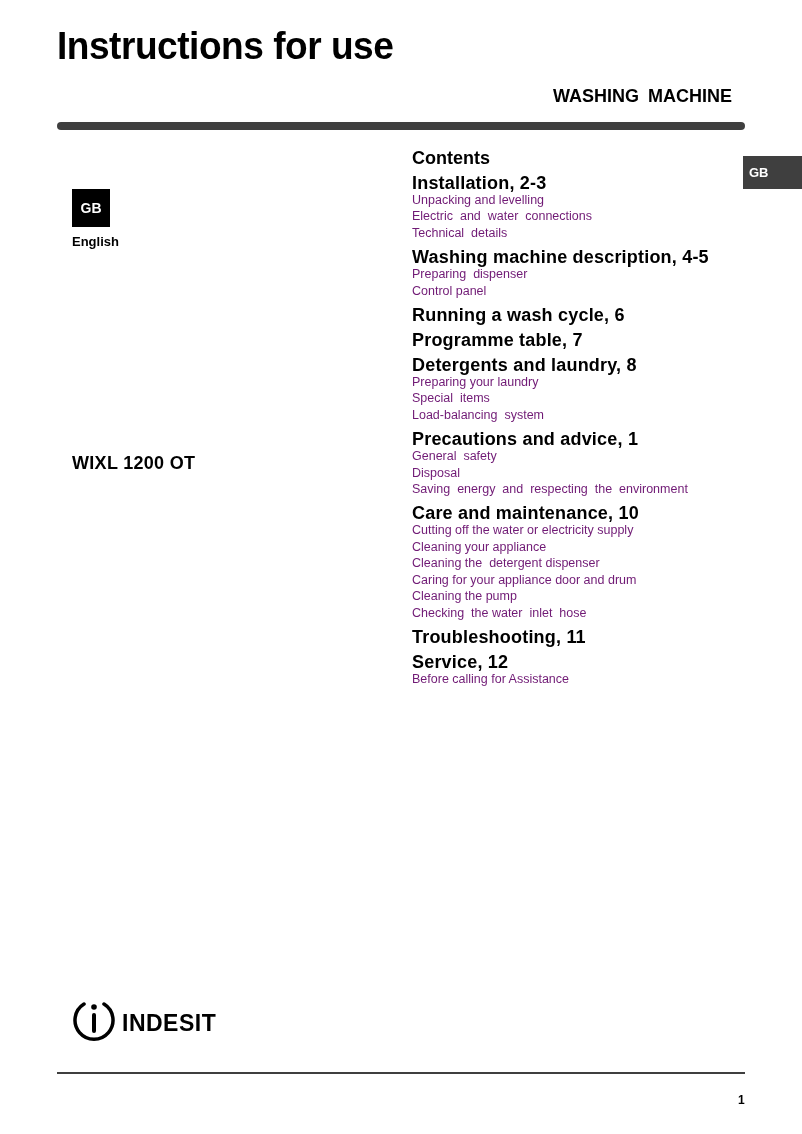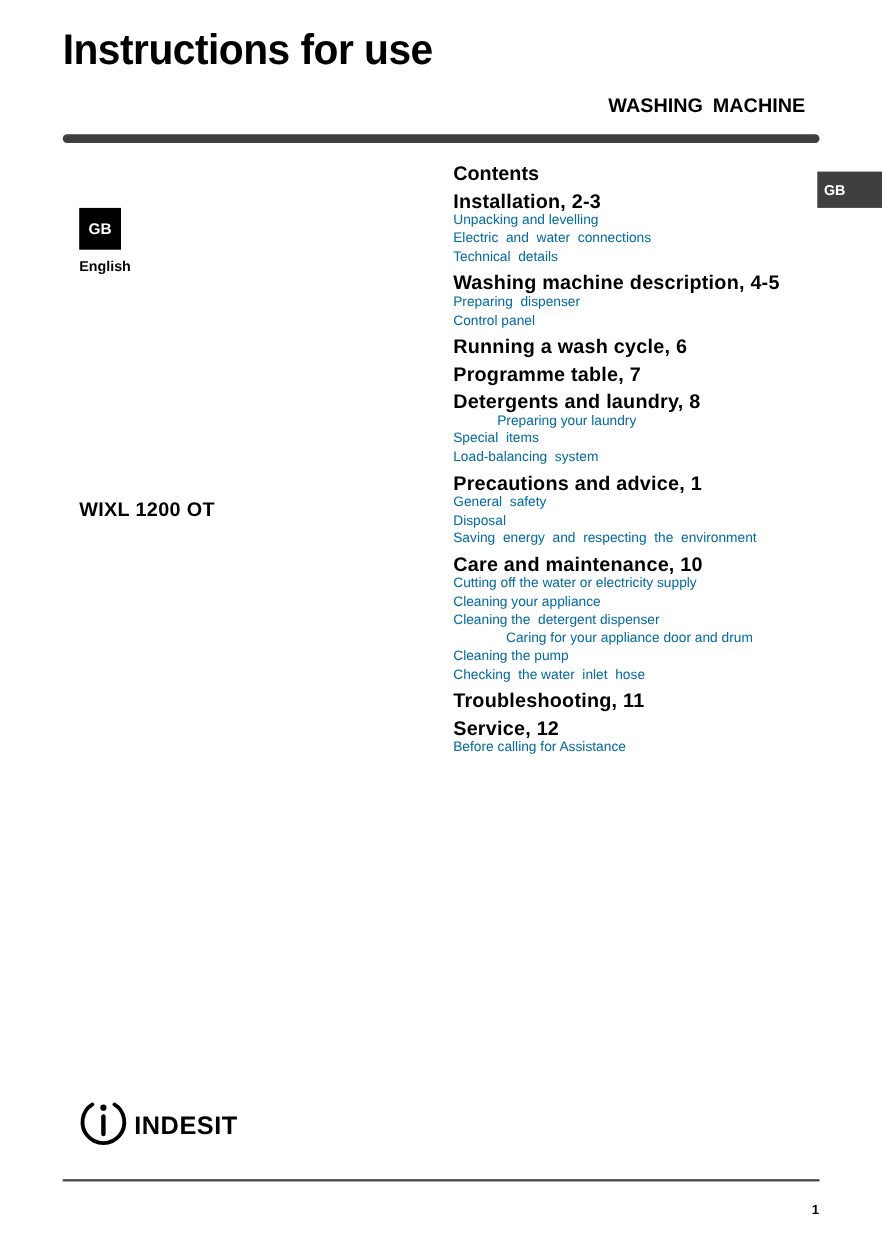--- a/index.html
+++ b/index.html
@@ -8,21 +8,21 @@
   .subtitle { position:absolute; right:70px; top:86px; font-size:18px; font-weight:bold; word-spacing:4px; }
   .topbar { position:absolute; left:57px; top:122px; width:688px; height:8px; background:#3f3f3f; border-radius:4px; }
   .gb-box { position:absolute; left:72px; top:189px; width:38px; height:38px; background:#000; color:#fff; font-weight:bold; font-size:14px; display:flex; align-items:center; justify-content:center; }
   .english { position:absolute; left:72px; top:234px; font-size:13px; font-weight:bold; }
   .model { position:absolute; left:72px; top:453px; font-size:18px; font-weight:bold; letter-spacing:0.3px; }
   .gb-tab { position:absolute; left:743px; top:156px; width:59px; height:33px; background:#3f3f3f; color:#fff; font-weight:bold; font-size:13px; display:flex; align-items:center; padding-left:6px; box-sizing:border-box; }
   .contents { position:absolute; left:412px; top:148px; width:340px; }
   .contents-title { font-size:18px; font-weight:bold; margin-bottom:5px; }
   .section { margin-bottom:7px; }
   .sec-title { font-size:18px; font-weight:bold; line-height:18px; letter-spacing:0.2px; }
-  .sec-sub { font-size:12.5px; line-height:16.4px; color:#0369a1; }
+  .sec-sub { font-size:12.5px; line-height:16.4px; color:#701a75; }
   .logo { position:absolute; left:72px; top:998px; display:flex; align-items:center; }
   .logo-circle { width:44px; height:44px; position:relative; }
   .logo-text { font-size:33px; font-weight:bold; margin-left:6px; letter-spacing:0.5px; font-variant:small-caps; }
   .bottomline { position:absolute; left:57px; top:1072px; width:688px; height:2px; background:#3f3f3f; }
   .pagenum { position:absolute; left:738px; top:1093px; font-size:12px; font-weight:bold; }
 </style>
 </head>
 <body>
 
 <div class="title">Instructions for use</div>
@@ -50,36 +50,36 @@
         <div class="sec-sub" style="white-space: pre;">Control panel</div>
       </div>
       <div class="section">
         <div class="sec-title">Running a wash cycle, 6</div>
       </div>
       <div class="section">
         <div class="sec-title">Programme table, 7</div>
       </div>
       <div class="section">
         <div class="sec-title">Detergents and laundry, 8</div>
-        <div class="sec-sub" style="white-space: pre; margin-left: 40px;">Preparing your laundry</div>
+        <div class="sec-sub" style="white-space: pre;">Preparing your laundry</div>
         <div class="sec-sub" style="white-space: pre;">Special  items</div>
         <div class="sec-sub" style="white-space: pre;">Load-balancing  system</div>
       </div>
       <div class="section">
         <div class="sec-title">Precautions and advice, 1</div>
         <div class="sec-sub" style="white-space: pre;">General  safety</div>
         <div class="sec-sub" style="white-space: pre;">Disposal</div>
         <div class="sec-sub" style="white-space: pre;">Saving  energy  and  respecting  the  environment</div>
       </div>
       <div class="section">
         <div class="sec-title">Care and maintenance, 10</div>
         <div class="sec-sub" style="white-space: pre;">Cutting off the water or electricity supply</div>
         <div class="sec-sub" style="white-space: pre;">Cleaning your appliance</div>
         <div class="sec-sub" style="white-space: pre;">Cleaning the  detergent dispenser</div>
-        <div class="sec-sub" style="white-space: pre; margin-left: 48px;">Caring for your appliance door and drum</div>
+        <div class="sec-sub" style="white-space: pre;">Caring for your appliance door and drum</div>
         <div class="sec-sub" style="white-space: pre;">Cleaning the pump</div>
         <div class="sec-sub" style="white-space: pre;">Checking  the water  inlet  hose</div>
       </div>
       <div class="section">
         <div class="sec-title">Troubleshooting, 11</div>
       </div>
       <div class="section">
         <div class="sec-title">Service, 12</div>
         <div class="sec-sub" style="white-space: pre;">Before calling for Assistance</div>
       </div>

